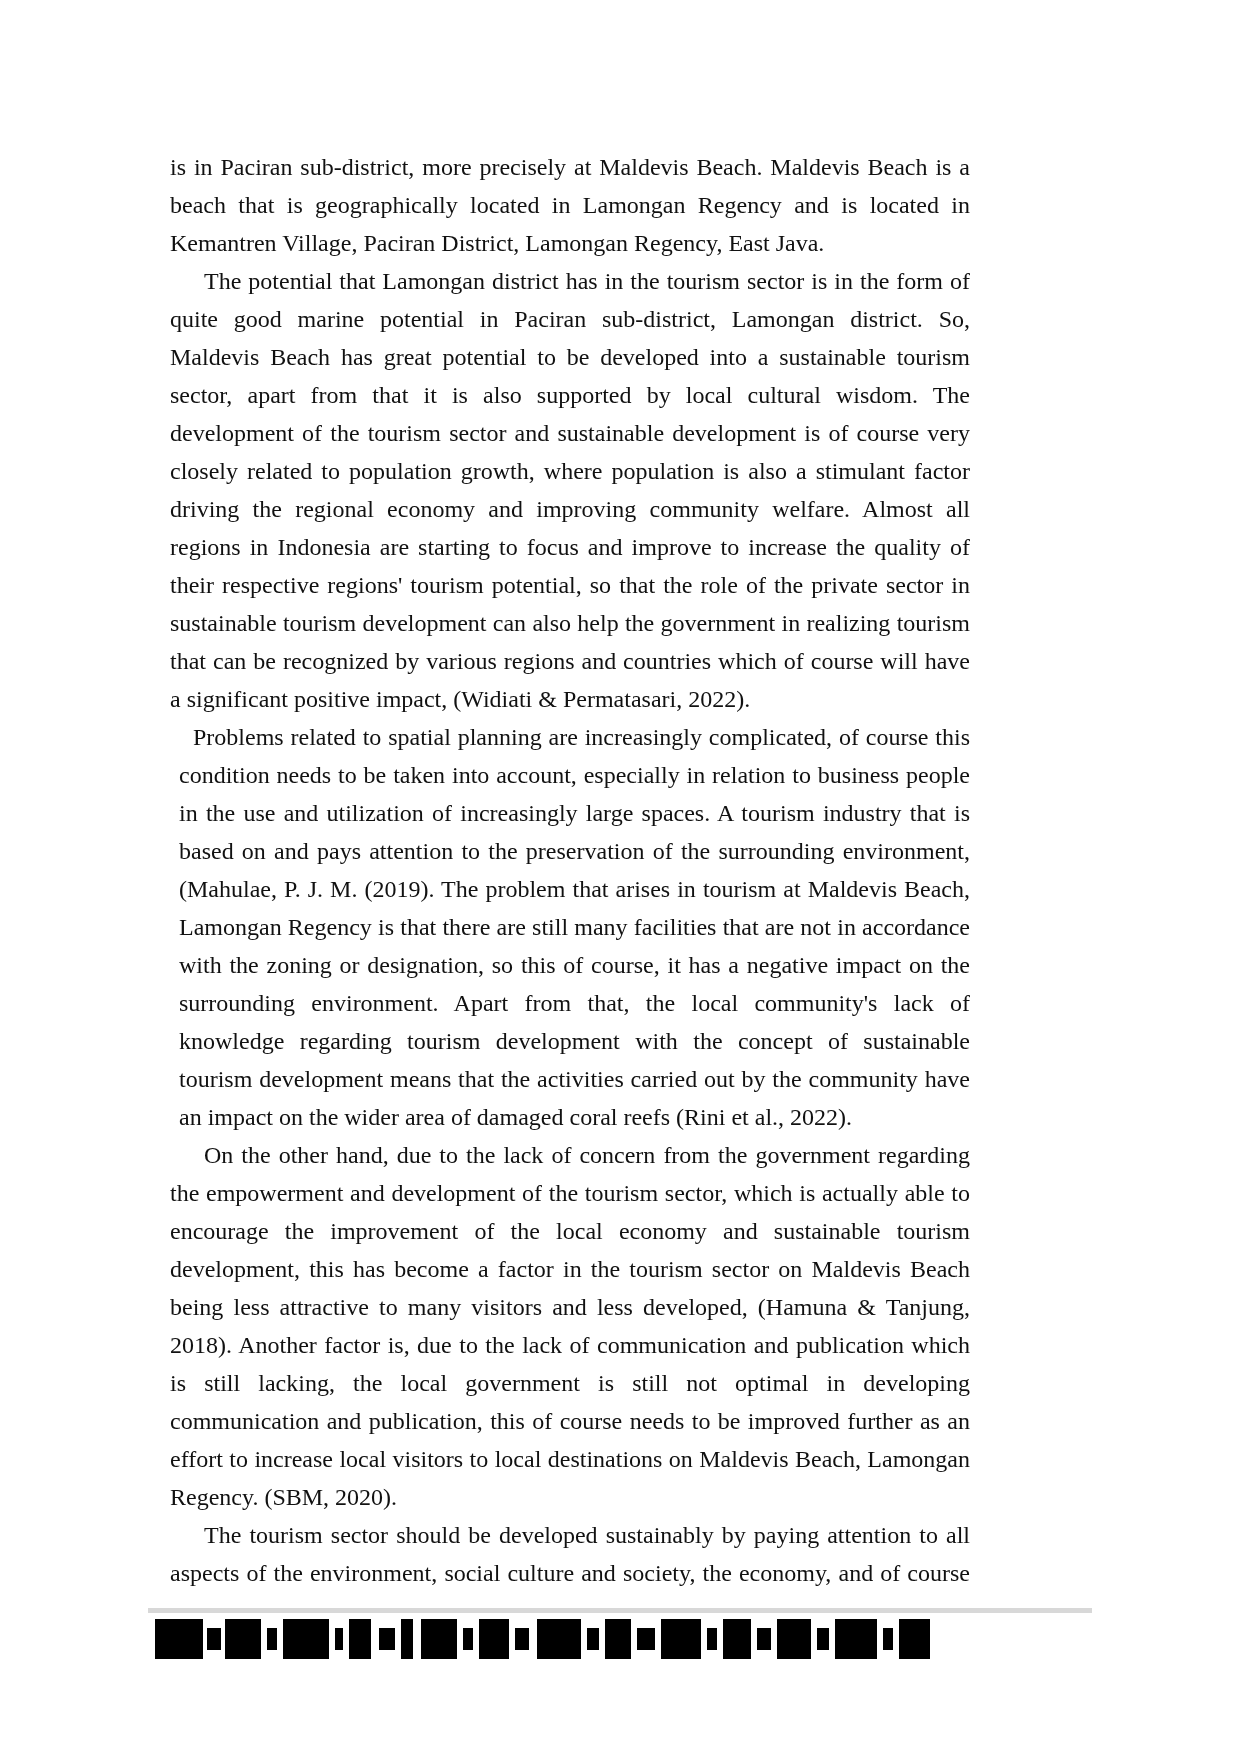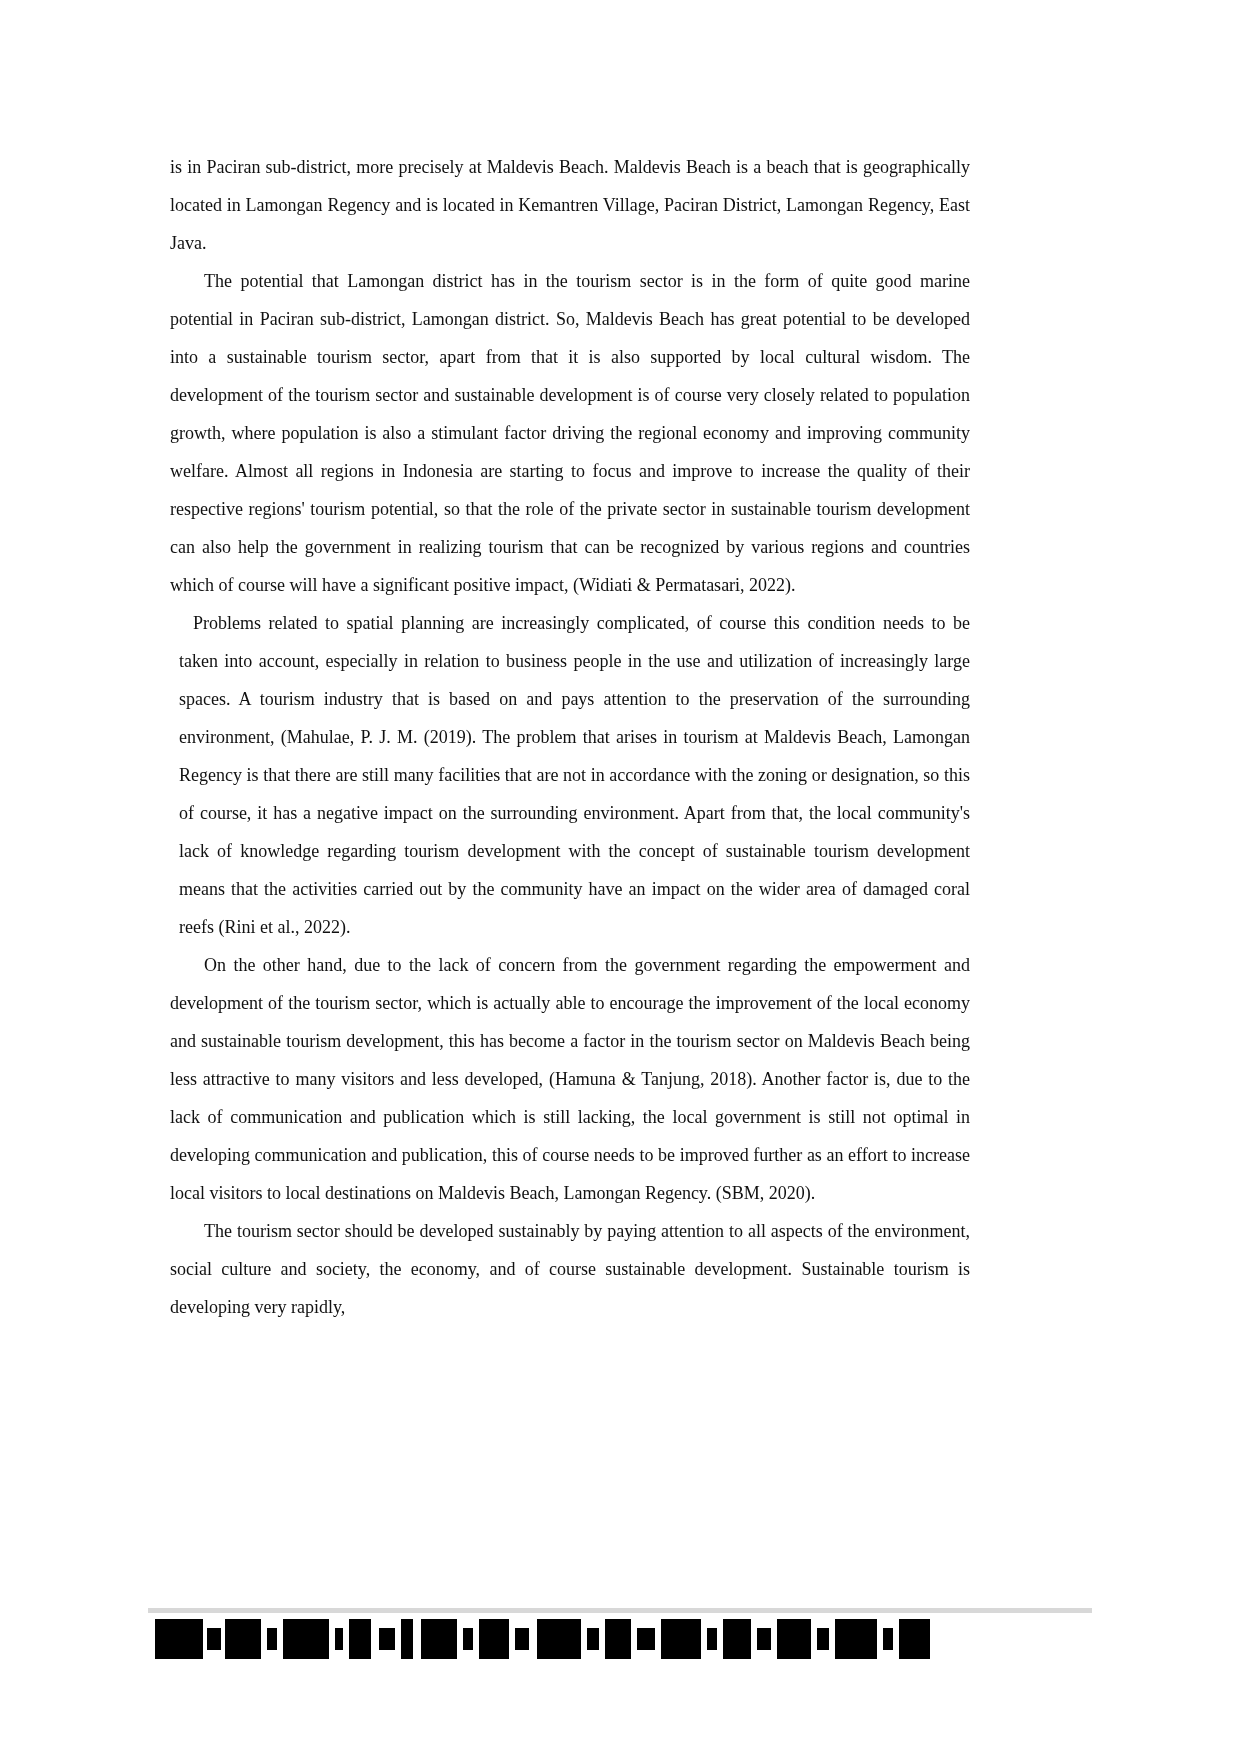--- a/index.html
+++ b/index.html
@@ -26,21 +26,21 @@
   .text-column {
     position: absolute;
     left: 170px;
     top: 148px;
     width: 800px;
   }
   .para {
     margin: 0 0 0 0;
     text-align: justify;
     text-justify: inter-word;
-    font-size: 18px;
+    font-size: 24px;
     line-height: 38px;
     color: #111111;
     hyphens: none;
   }
   .para.indent-lg {
     text-indent: 34px;
   }
   .para.indent-sm {
     text-indent: 14px;
     margin-left: 9px;

